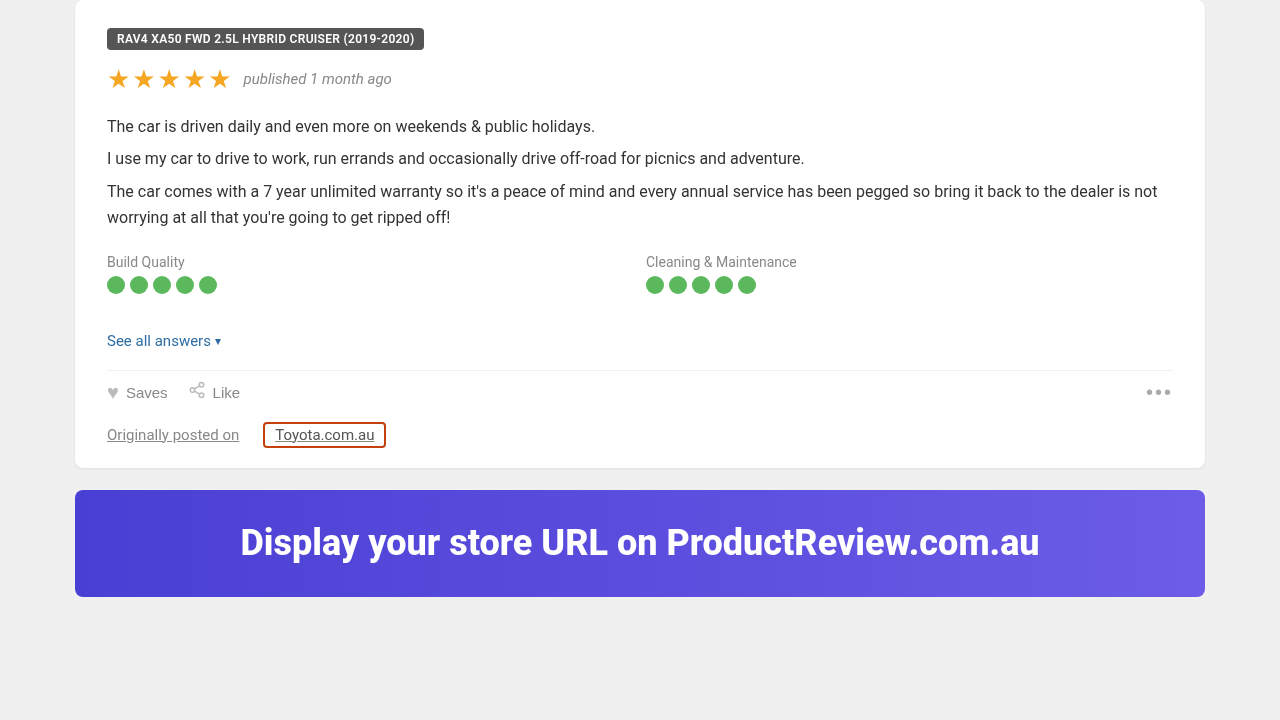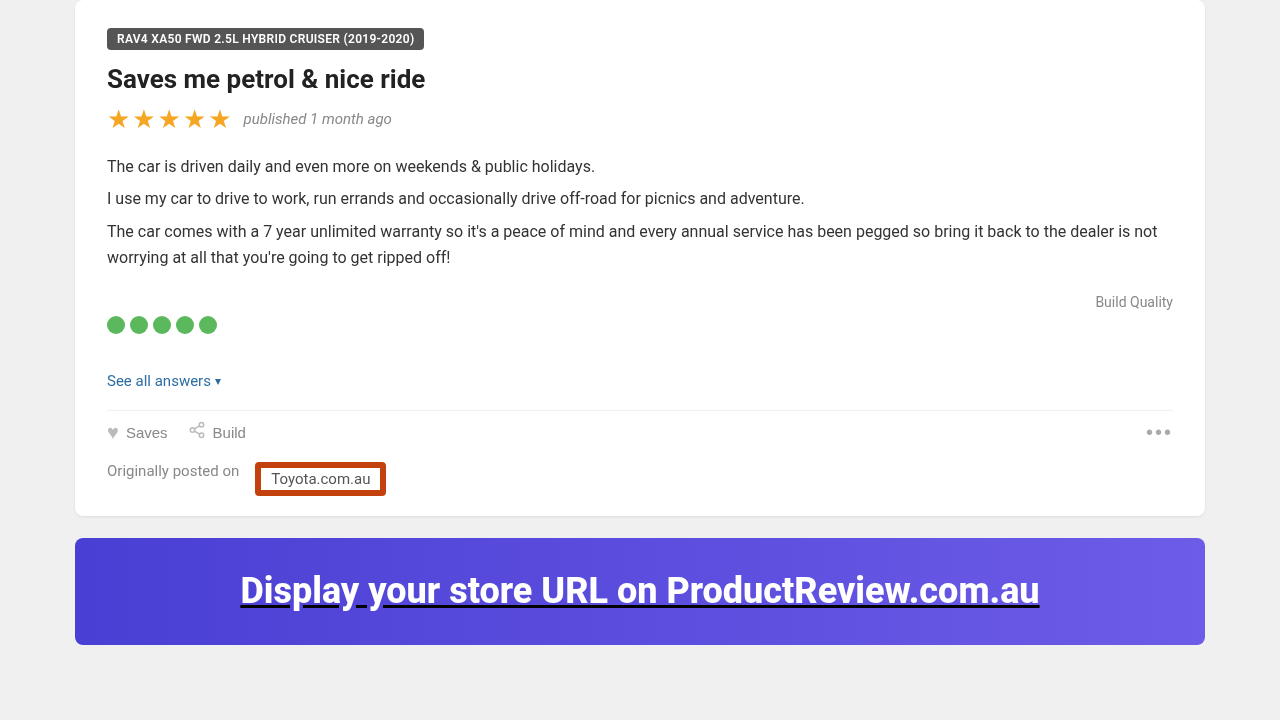--- a/index.html
+++ b/index.html
@@ -80,21 +80,20 @@
     }
 
     .review-body p {
       margin-bottom: 6px;
     }
 
     .ratings-grid {
       display: flex;
       gap: 12px;
       margin-bottom: 16px;
-      text-align: right;
     }
 
     .rating-item {
       flex: 1;
     }
 
     .rating-label {
       color: #888;
       font-size: 14px;
       margin-bottom: 6px;
@@ -169,78 +168,88 @@
       background: none;
       border: none;
       color: #aaa;
       font-size: 20px;
       cursor: pointer;
       letter-spacing: 2px;
     }
 
     .originally-posted {
       display: flex;
-      gap: 16px;
+      align-items: center;
+      gap: 24px;
       font-size: 15px;
       color: #888;
       padding-top: 4px;
+      text-decoration: underline;
     }
 
     .posted-link {
-      border: 6px solid #c2410c;
+      border: 2px solid #c2410c;
       border-radius: 4px;
       padding: 2px 10px;
       color: #555;
       font-size: 15px;
       background: #fff;
       cursor: pointer;
     }
 
     .banner {
       width: 100%;
       max-width: 1130px;
       background: linear-gradient(90deg, #4a3fd4 0%, #6c5ce7 100%);
       border-radius: 8px;
       margin-top: 22px;
       display: flex;
       align-items: center;
       justify-content: center;
       padding: 32px 16px;
       cursor: pointer;
-      text-decoration: underline;
     }
 
     .banner-text {
       color: #fff;
       font-size: 36px;
       font-weight: 800;
       text-align: center;
       line-height: 1.2;
     }
   </style>
 </head>
 <body>
 
 <div class="page-wrapper">
   <div class="review-card">
     <div class="model-badge">RAV4 XA50 FWD 2.5L HYBRID CRUISER (2019-2020)</div>
-    <div class="review-title">Saves me petrol &amp; nice ride</div>
     <div class="rating-row">
       <span class="stars">★★★★★</span>
       <span class="published-text">published 1 month ago</span>
     </div>
     <div class="review-body">
       <p>The car is driven daily and even more on weekends &amp; public holidays.</p>
       <p>I use my car to drive to work, run errands and occasionally drive off-road for picnics and adventure.</p>
       <p>The car comes with a 7 year unlimited warranty so it's a peace of mind and every annual service has been pegged so bring it back to the dealer is not worrying at all that you're going to get ripped off!</p>
     </div>
 
     <div class="ratings-grid">
       <div class="rating-item">
         <div class="rating-label">Build Quality</div>
+        <div class="dot-row">
+          <span class="dot"></span>
+          <span class="dot"></span>
+          <span class="dot"></span>
+          <span class="dot"></span>
+          <span class="dot"></span>
+        </div>
+      </div>
+      <div class="rating-item">
+        <div class="rating-label">Cleaning &amp; Maintenance</div>
         <div class="dot-row">
           <span class="dot"></span>
           <span class="dot"></span>
           <span class="dot"></span>
           <span class="dot"></span>
           <span class="dot"></span>
         </div>
       </div>
     </div>
 
@@ -258,21 +267,21 @@
         <button class="action-btn">
           <span class="share-icon">
             <svg width="18" height="18" viewBox="0 0 24 24" fill="none" stroke="#bbb" stroke-width="2" stroke-linecap="round" stroke-linejoin="round">
               <circle cx="18" cy="5" r="3"></circle>
               <circle cx="6" cy="12" r="3"></circle>
               <circle cx="18" cy="19" r="3"></circle>
               <line x1="8.59" y1="13.51" x2="15.42" y2="17.49"></line>
               <line x1="15.41" y1="6.51" x2="8.59" y2="10.49"></line>
             </svg>
           </span>
-          <span>Build</span>
+          <span>Like</span>
         </button>
       </div>
       <button class="more-btn">
         <span>•••</span>
       </button>
     </div>
 
     <div class="originally-posted">
       <span>Originally posted on</span>
       <span class="posted-link">Toyota.com.au</span>

